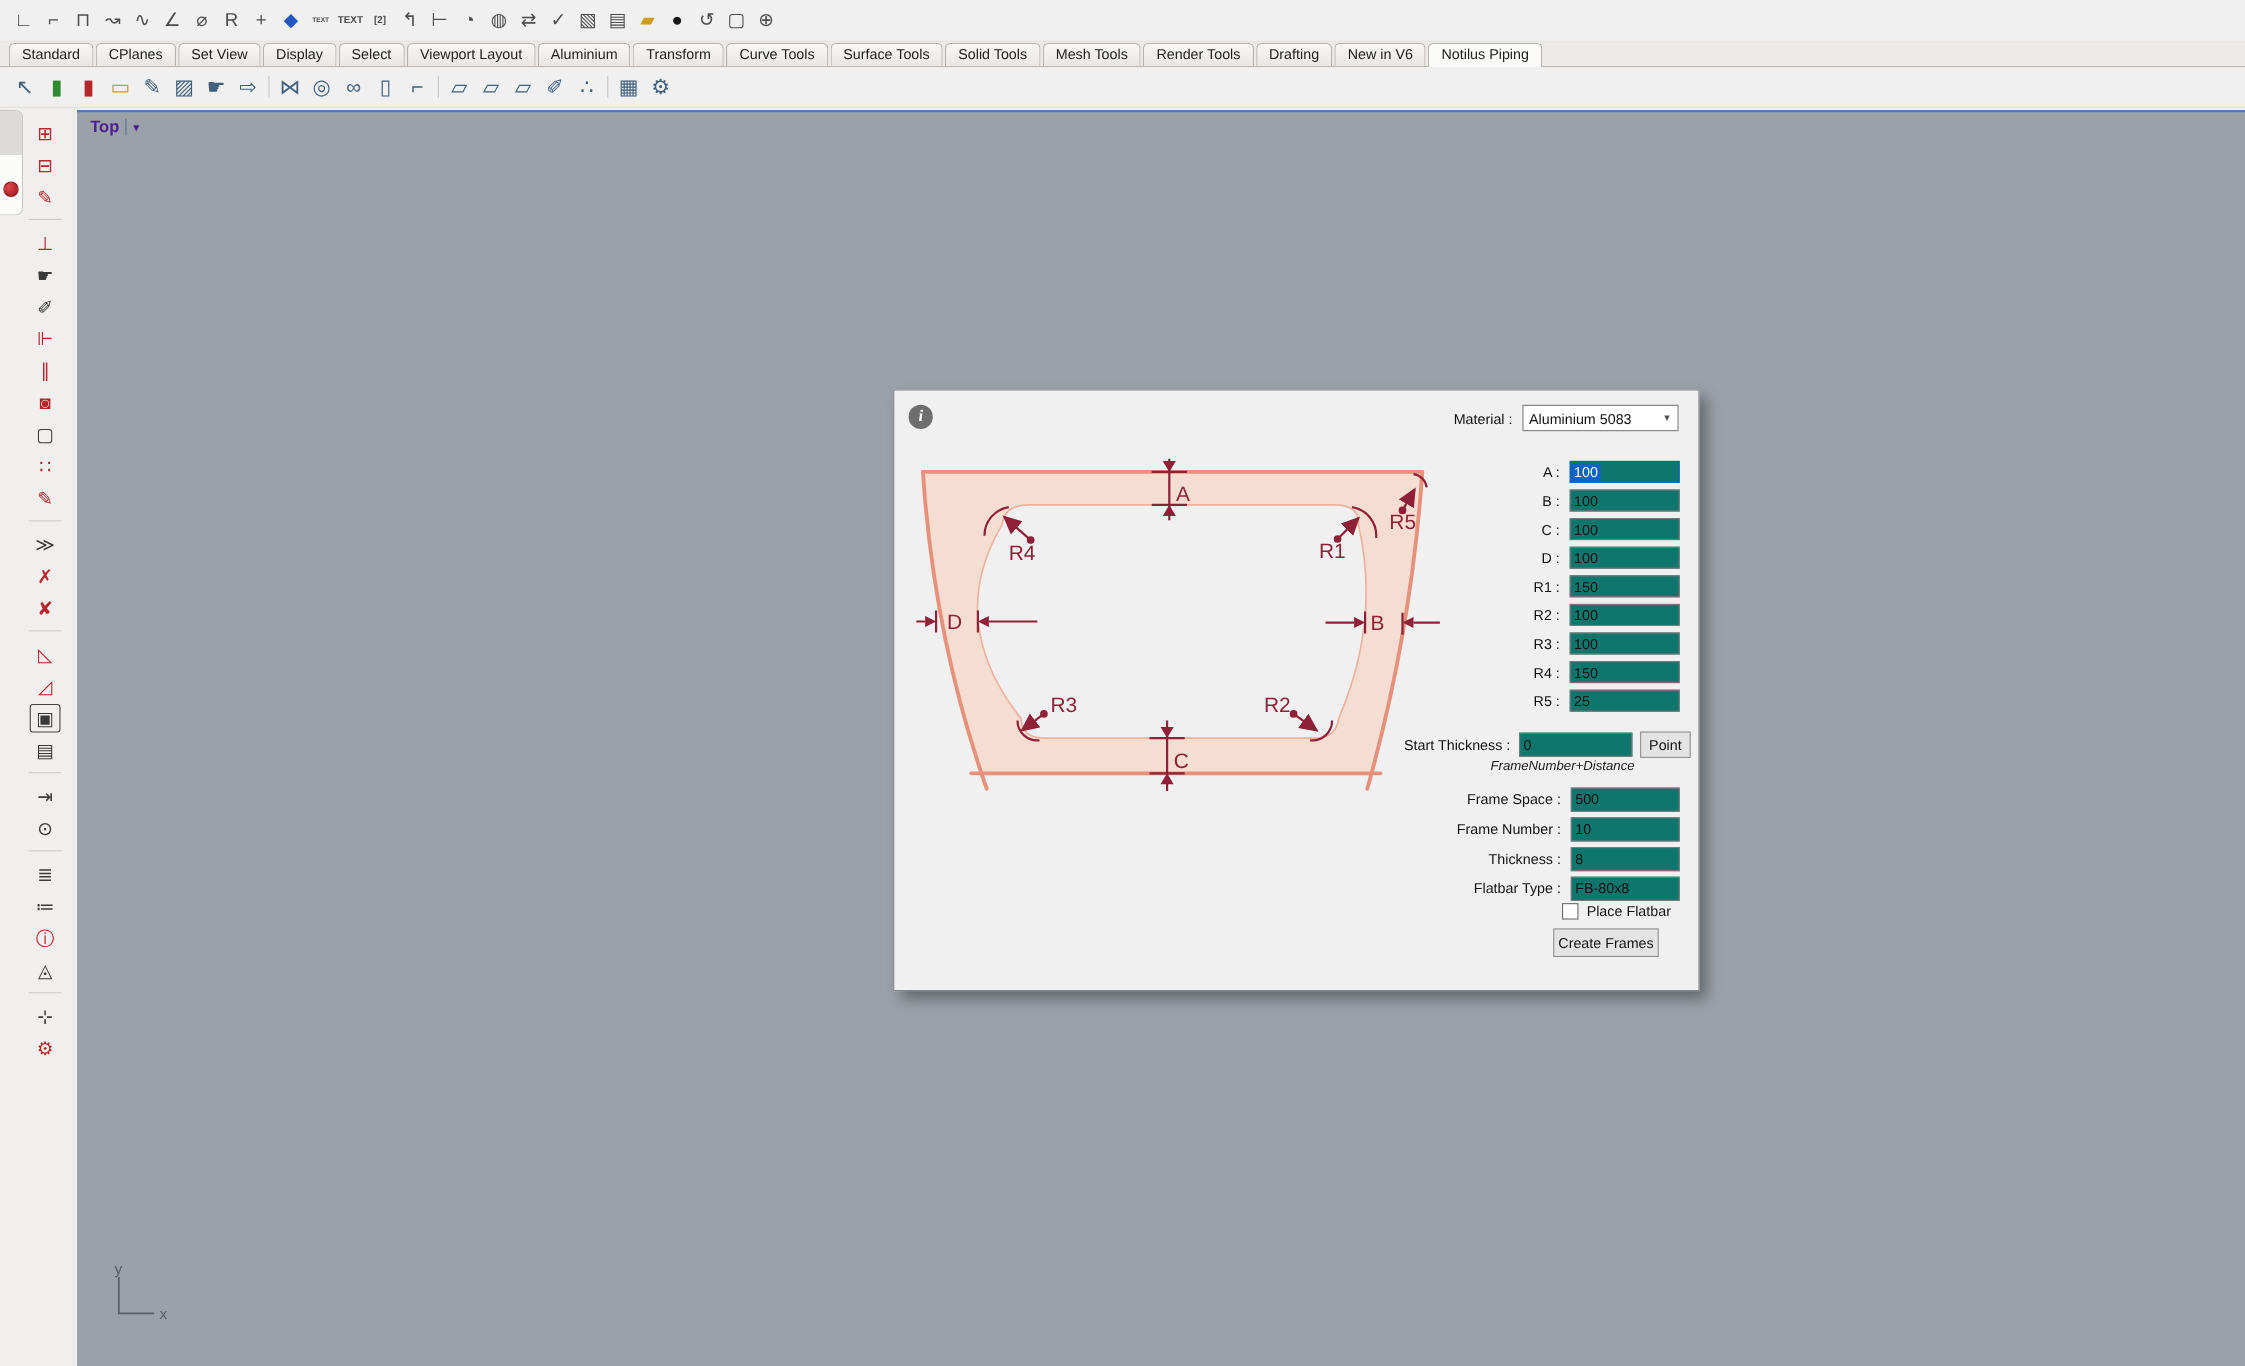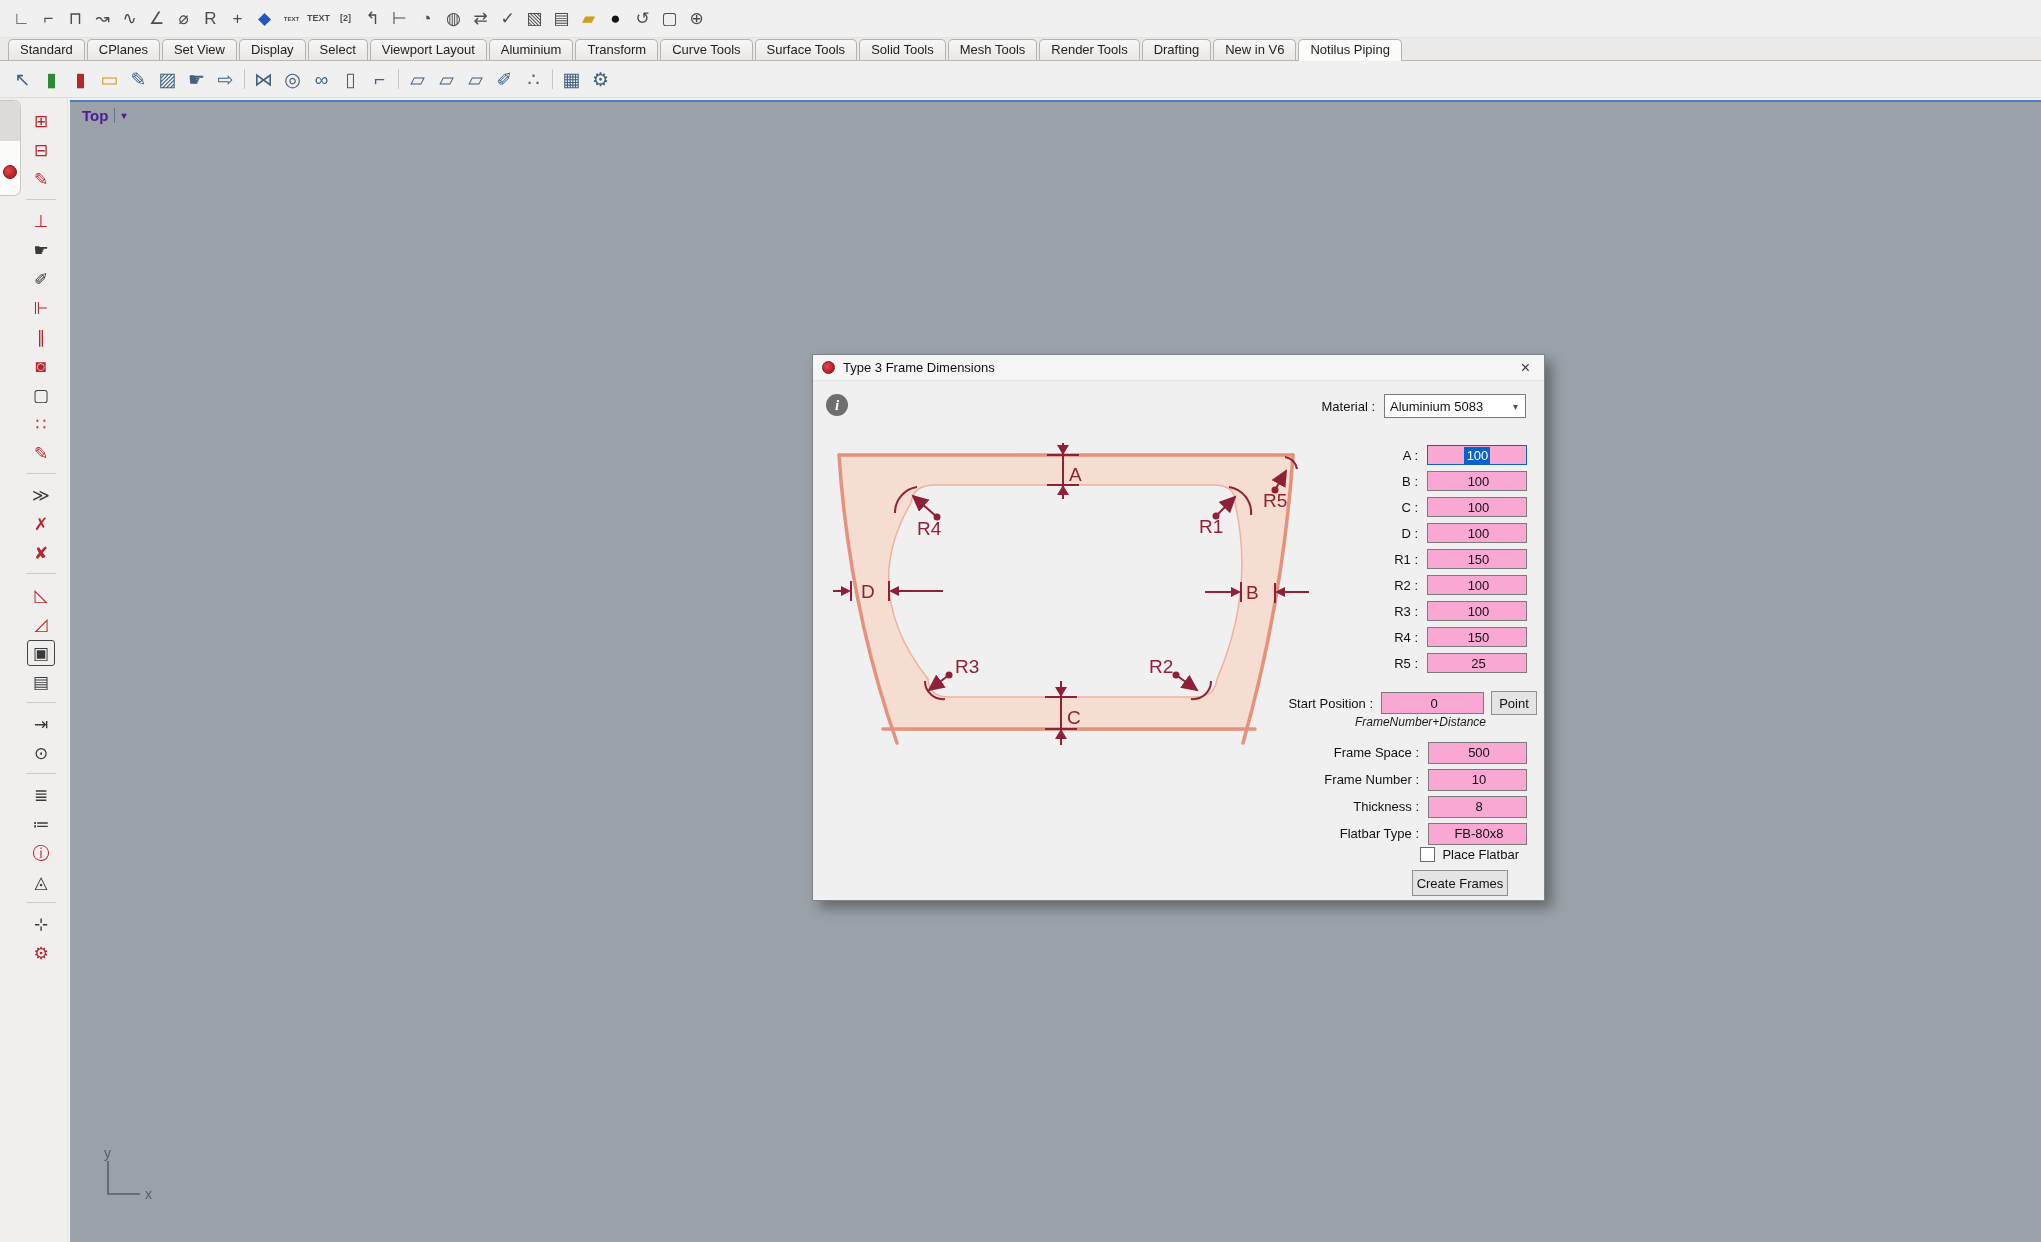--- a/index.html
+++ b/index.html
@@ -82,22 +82,22 @@
   .mat-row label { margin-right:9px; }
   .combo { width:142px; height:24px; background:#fff; border:1px solid #7a7a7a; display:flex;
            align-items:center; justify-content:space-between; padding-left:5px; }
   .combo .caret { color:#555; font-size:10px; padding-right:7px; }
 
   .diagram { position:absolute; left:18px; top:60px; }
 
   .fields { position:absolute; top:61px; right:17px; }
   .frow { display:flex; align-items:center; justify-content:flex-end; height:26px; }
   .frow label { margin-right:9px; }
-  .inp { width:100px; height:20px; background:#f9a8d4; border:1px solid #7a7a7a;
-         display:flex; align-items:center; overflow:hidden;justify-content:center; }
+  .inp { width:100px; height:20px; background:#0f766e; border:1px solid #7a7a7a;
+         display:flex; align-items:center; overflow:hidden; }
   .inp i { font-style:normal; padding-left:3px; font-size:13px; }
   .inp.focused { border:1px solid #0b63c5; }
   .inp.focused i { background:#0b63c5; color:#fff; padding:1px 2px 1px 3px; }
 
   .start-row { position:absolute; top:310px; right:7px; display:flex; align-items:center; }
   .start-row label { margin-right:8px; }
   .start-inp { width:103px; height:22px; }
   .btn { background:#e4e4e4; border:1px solid #8f8f8f; font-family:inherit; font-size:13px;
          color:#111; display:flex; align-items:center; justify-content:center; cursor:default; }
   .point-btn { margin-left:7px; width:46px; height:24px; }
@@ -499,25 +499,20 @@
     <span class="vp-caret">▾</span>
   </div>
   <svg class="axis-svg" width="70" height="60" viewBox="0 0 70 60">
     <path d="M10 14 V 47 H 42" stroke="#565e68" stroke-width="1.6" fill="none"></path>
     <text x="6" y="11" font-size="14" fill="#565e68">y</text>
     <text x="47" y="52" font-size="14" fill="#565e68">x</text>
   </svg>
 </div>
 
 <div class="dialog">
-  <div class="titlebar">
-    <span class="dlg-ico"></span>
-    <span class="dlg-title">Type 3 Frame Dimensions</span>
-    <span class="dlg-close">×</span>
-  </div>
   <div class="dlg-body">
 
     <div class="info-icon">i</div>
 
     <div class="mat-row">
       <label>Material :</label>
       <div class="combo">
         <span>Aluminium 5083</span>
         <span class="caret">▾</span>
       </div>
@@ -654,21 +649,21 @@
 
         <div class="frow">
           <label>R5 :</label>
           <span class="inp">
             <i>25</i>
           </span>
         </div>
       </div>
 
     <div class="start-row">
-      <label>Start Position :</label>
+      <label>Start Thickness :</label>
       <span class="inp start-inp">
           <i>0</i>
         </span>
       <button class="btn point-btn">Point</button>
     </div>
     <div class="hint">FrameNumber+Distance</div>
 
     <div class="params">
 
         <div class="frow">

